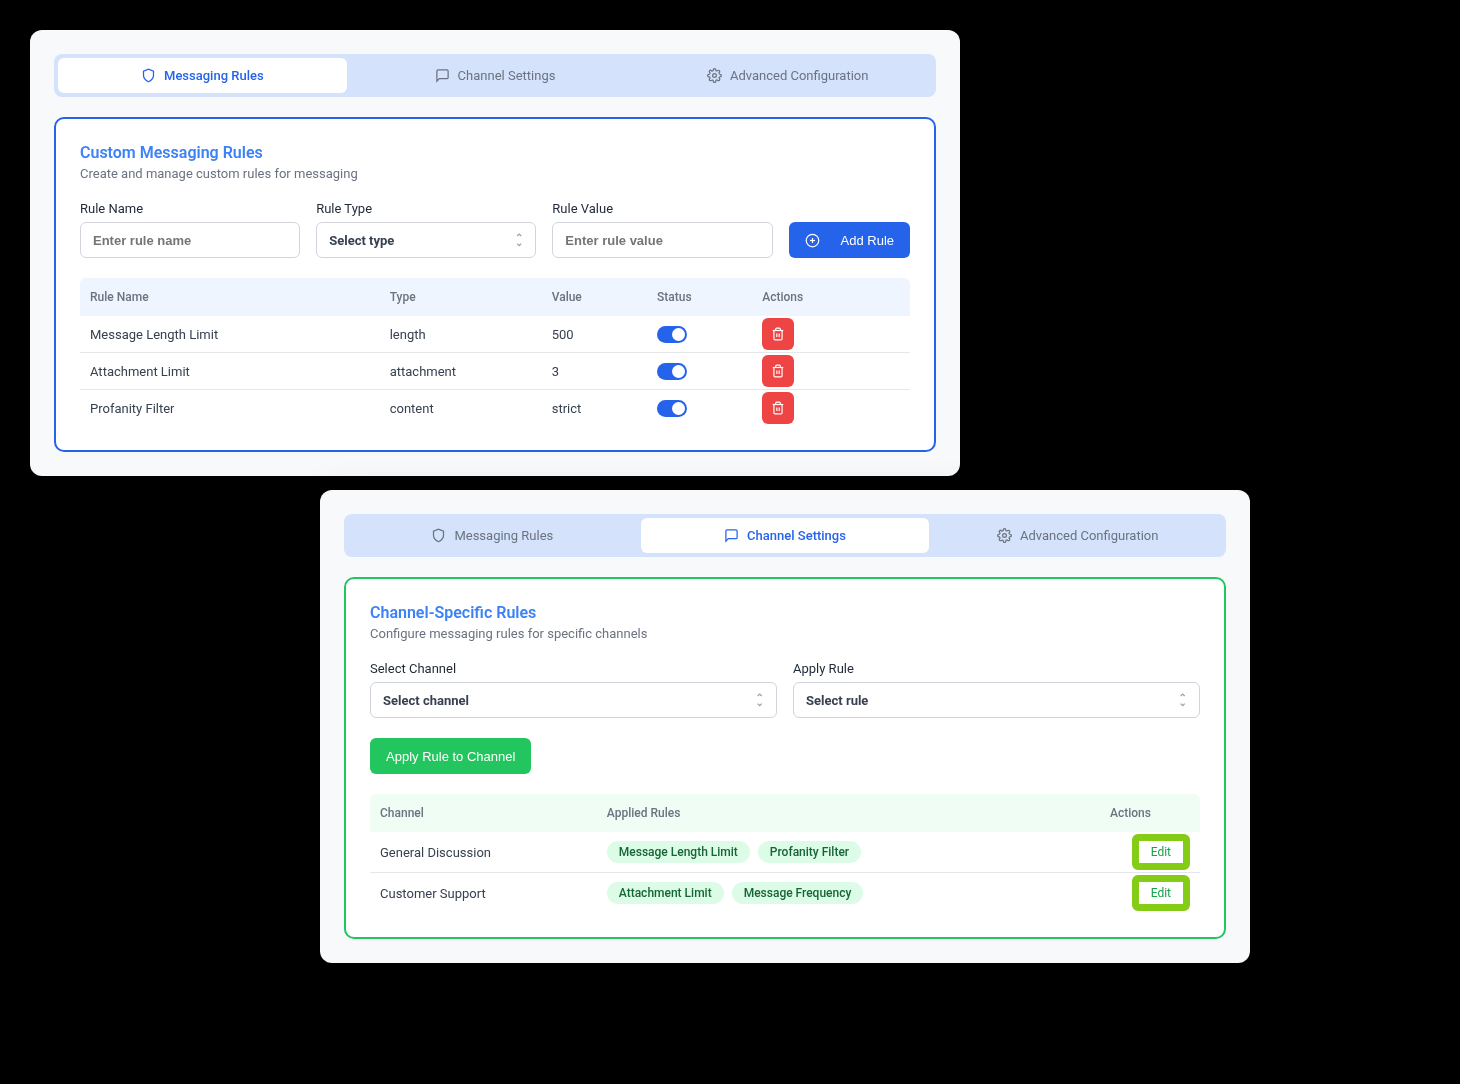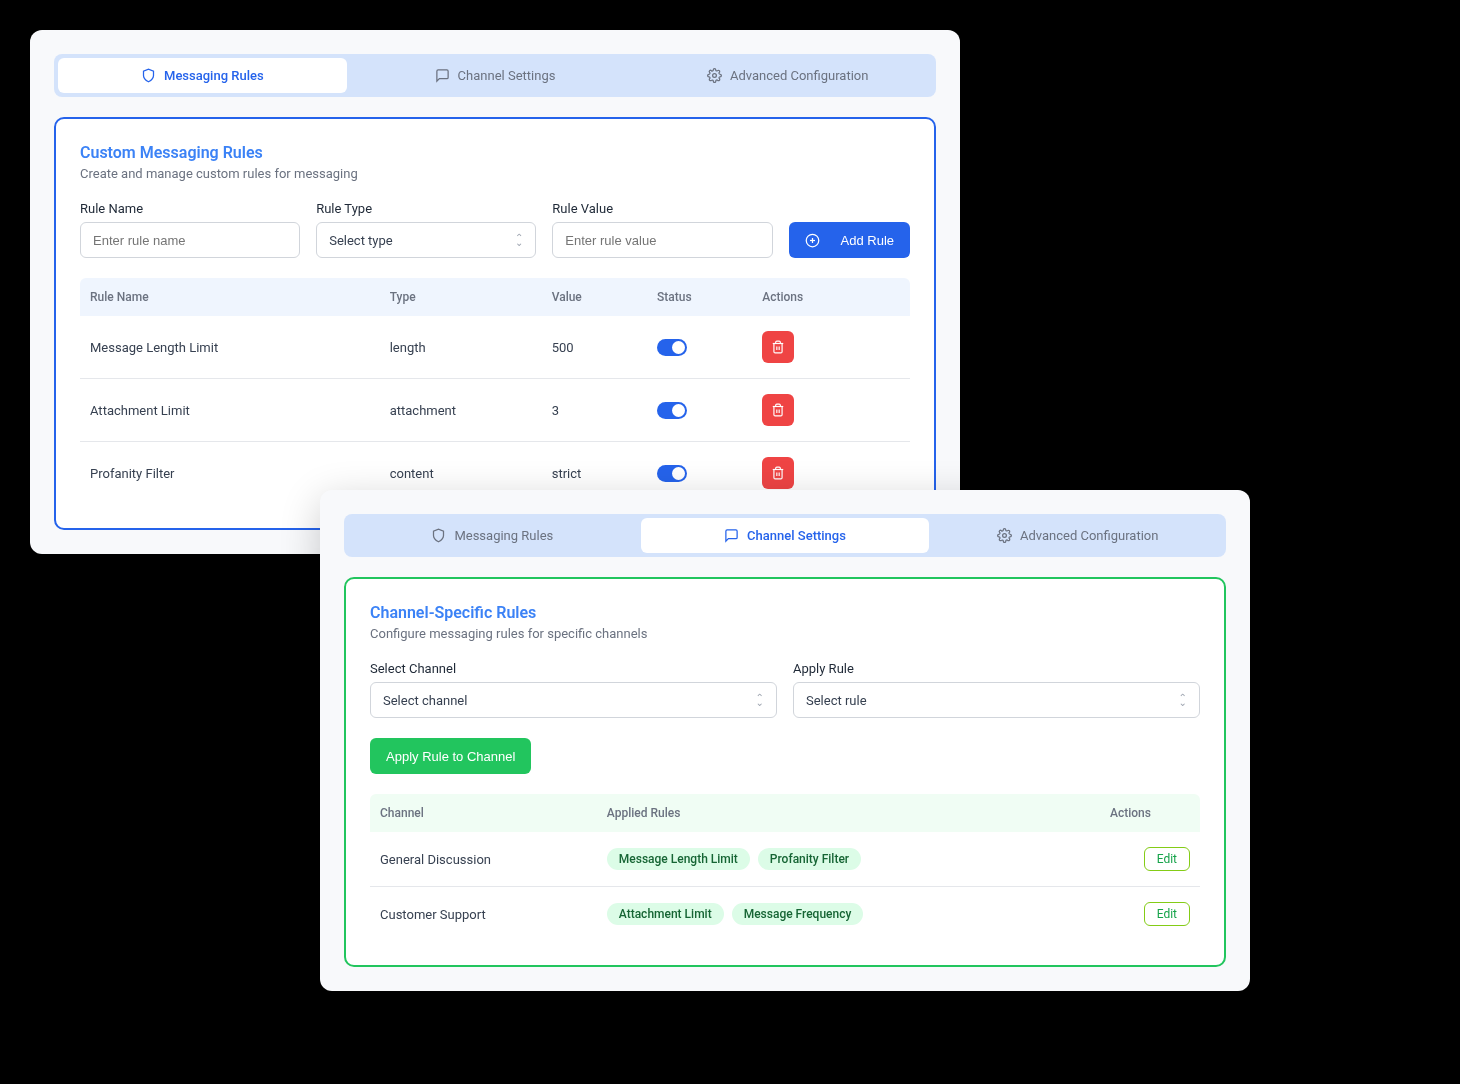--- a/index.html
+++ b/index.html
@@ -22,34 +22,34 @@
 
 .panel-title { font-size: 16px; font-weight: 600; color: #3b82f6; margin-bottom: 4px; }
 .panel-sub { font-size: 13px; color: #6b7280; margin-bottom: 20px; }
 
 .form-row { display: flex; gap: 16px; margin-bottom: 20px; }
 .form-field { flex: 1; display: flex; flex-direction: column; gap: 6px; }
 .form-field.noflex { flex: 0 0 auto; }
 .form-label { font-size: 13px; color: #1f2937; font-weight: 400; }
 .form-input, .form-select {
   border: 1px solid #d1d5db; border-radius: 6px; padding: 16px 12px;
-  font-size: 13px; color: #374151; background: #fff; height: 36px;
+  font-size: 13px; color: #374151; background: #fff; height: 36px; font-weight: bold;
 }
 .form-select { position: relative; display: flex; align-items: center; justify-content: space-between; cursor: pointer; }
 .select-caret { color: #9ca3af; font-size: 10px; display: flex; flex-direction: column; line-height: 5px; }
 
 .btn { display: inline-flex; align-items: center; gap: 21px; padding: 8px 16px; border-radius: 6px; font-size: 13px; font-weight: 500; cursor: pointer; border: none; height: 36px; }
 .btn-blue { background: #2563eb; color: #fff; }
 .btn-green { background: #22c55e; color: #fff; text-align: right; }
 
 .table { width: 100%; }
 .thead { display: flex; padding: 12px 10px; font-size: 12px; color: #6b7280; font-weight: 500; border-radius: 6px 6px 0 0; }
 .thead.blue { background: #eff5fe; }
 .thead.green { background: #f0fdf4; }
-.trow { display: flex; align-items: center; padding: 15px 10px; font-size: 13px; color: #374151; border-bottom: 1px solid #e5e7eb; }
+.trow { display: flex; align-items: center; padding: 2px 10px; font-size: 13px; color: #374151; border-bottom: 1px solid #e5e7eb; }
 .trow:last-child { border-bottom: none; }
 
 .c-name { flex: 0 0 37%; }
 .c-type { flex: 0 0 20%; }
 .c-value { flex: 0 0 13%; }
 .c-status { flex: 0 0 13%; }
 .c-actions { flex: 1; }
 
 .c2-channel { flex: 0 0 28%; }
 .c2-rules { flex: 1; display: flex; gap: 8px; flex-wrap: wrap; }
@@ -57,21 +57,21 @@
 
 .toggle { width: 30px; height: 17px; background: #2563eb; border-radius: 10px; position: relative; cursor: pointer; }
 .toggle::after { content: ''; position: absolute; width: 13px; height: 13px; background: #fff; border-radius: 50%; top: 2px; right: 2px; }
 
 .icon-btn { width: 32px; height: 32px; border-radius: 6px; display: inline-flex; align-items: center; justify-content: center; cursor: pointer; }
 .icon-btn.red { background: #ef4444; color: #fff; }
 
 .chip { display: inline-flex; padding: 4px 12px; border-radius: 14px; font-size: 12px; font-weight: 500; }
 .chip.green { background: #dcfce7; color: #166534; }
 
-.btn-outline { display: inline-flex; align-items: center; padding: 4px 12px; border: 1px solid #84cc16; color: #16a34a; border-radius: 6px; font-size: 12px; cursor: pointer; background: #fff; }
+.btn-outline { display: inline-flex; align-items: center; padding: 4px 12px; border: 7px solid #84cc16; color: #16a34a; border-radius: 6px; font-size: 12px; cursor: pointer; background: #fff; }
 
 svg { display: block; }
 </style>
 </head>
 <body>
 
 <div class="card card1">
   <div class="tabs">
     <div class="tab active">
       <span class="tab-icon">

